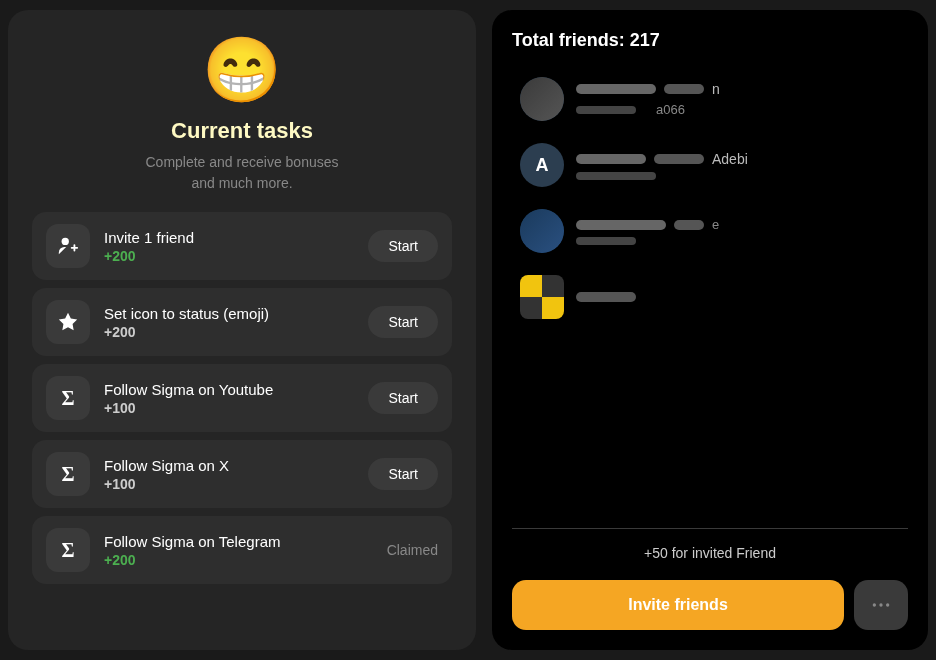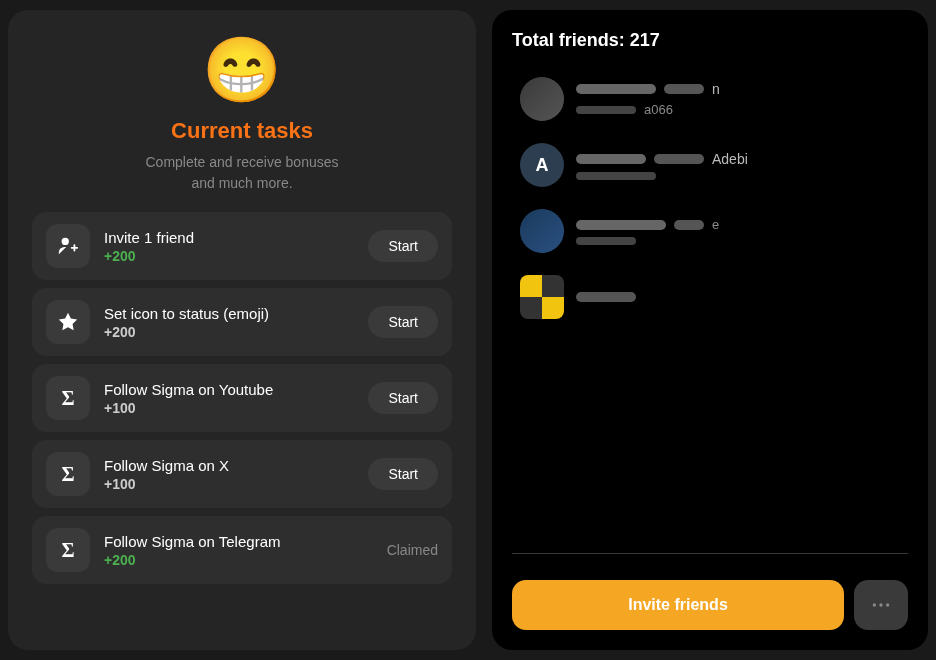--- a/index.html
+++ b/index.html
@@ -29,21 +29,21 @@
       display: flex;
       flex-direction: column;
       align-items: center;
     }
     .emoji-container {
       font-size: 64px;
       margin-bottom: 16px;
       line-height: 1;
     }
     .panel-title {
-      color: #f97316;
+      color: #fef9c3;
       font-size: 22px;
       font-weight: 600;
       margin-bottom: 8px;
       text-align: center;
     }
     .panel-subtitle {
       color: #888;
       font-size: 14px;
       text-align: center;
       line-height: 1.5;
@@ -300,21 +300,21 @@
       <div class="friend-item">
         <div class="friend-avatar avatar-dark" style="background:#2c3e50;">
           <div style="width:100%;height:100%;background:linear-gradient(135deg,#3a3a3a,#555);border-radius:50%;"></div>
         </div>
         <div class="friend-info">
           <div style="display:flex;gap:8px;align-items:center;margin-bottom:5px;">
             <div style="height:10px;width:80px;background:#666;border-radius:5px;"></div>
             <div style="height:10px;width:40px;background:#555;border-radius:5px;"></div>
             <span class="friend-label">n</span>
           </div>
-          <div style="display:flex;gap:8px;align-items:center;">
+          <div style="display:flex;gap:20px;align-items:center;">
             <div style="height:8px;width:60px;background:#444;border-radius:4px;"></div>
             <span class="friend-label" style="font-size:13px;color:#888;">a066</span>
           </div>
         </div>
       </div>
 
 
       <div class="friend-item">
         <div class="friend-avatar avatar-dark" style="background:#2c3e50;color:white;font-size:18px;font-weight:bold;">A</div>
         <div class="friend-info">
@@ -353,20 +353,23 @@
         <div class="friend-info">
           <div style="height:10px;width:60px;background:#555;border-radius:5px;"></div>
         </div>
       </div>
 
     </div>
 
     <div class="divider"></div>
 
     <div class="invite-info">
+      <p>
+        <span>+50 for invited Friend</span>
+      </p>
     </div>
 
     <div class="invite-actions">
       <button class="btn-invite">Invite friends</button>
       <button class="btn-share">
         <svg width="20" height="20" viewBox="0 0 24 24" fill="#888">
           <circle cx="4" cy="12" r="2"></circle>
           <circle cx="12" cy="12" r="2"></circle>
           <circle cx="20" cy="12" r="2"></circle>
         </svg>

